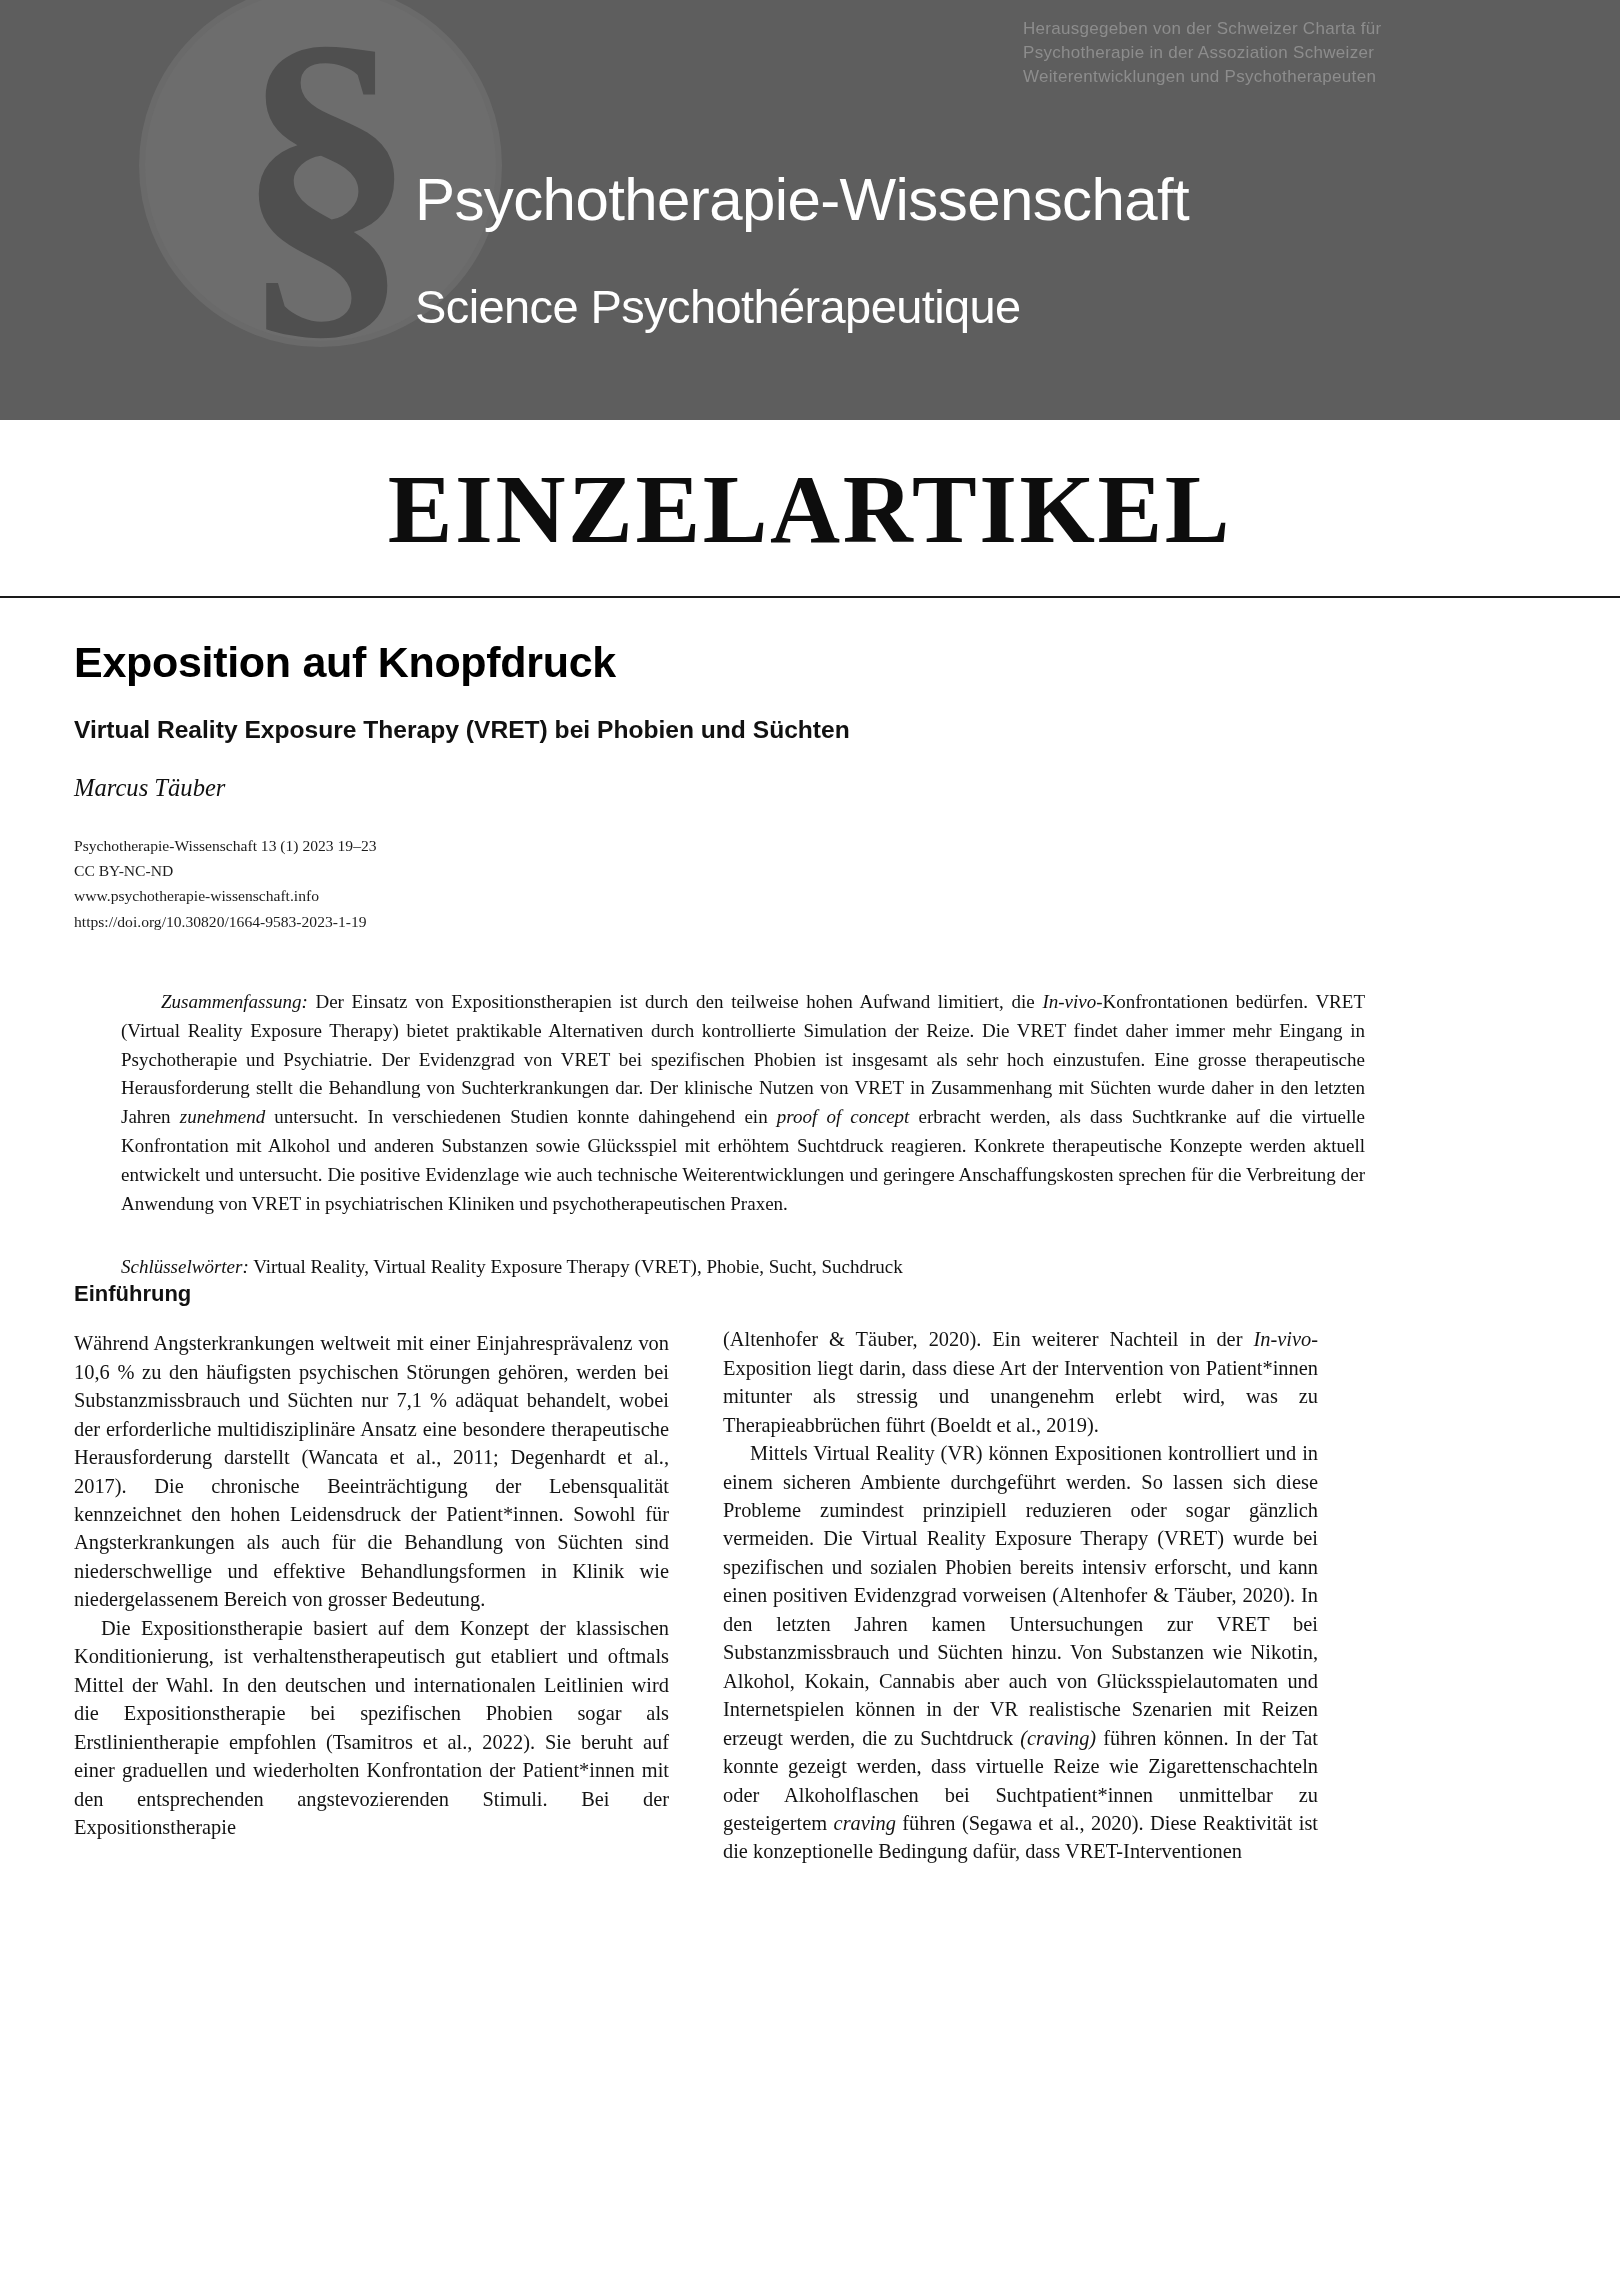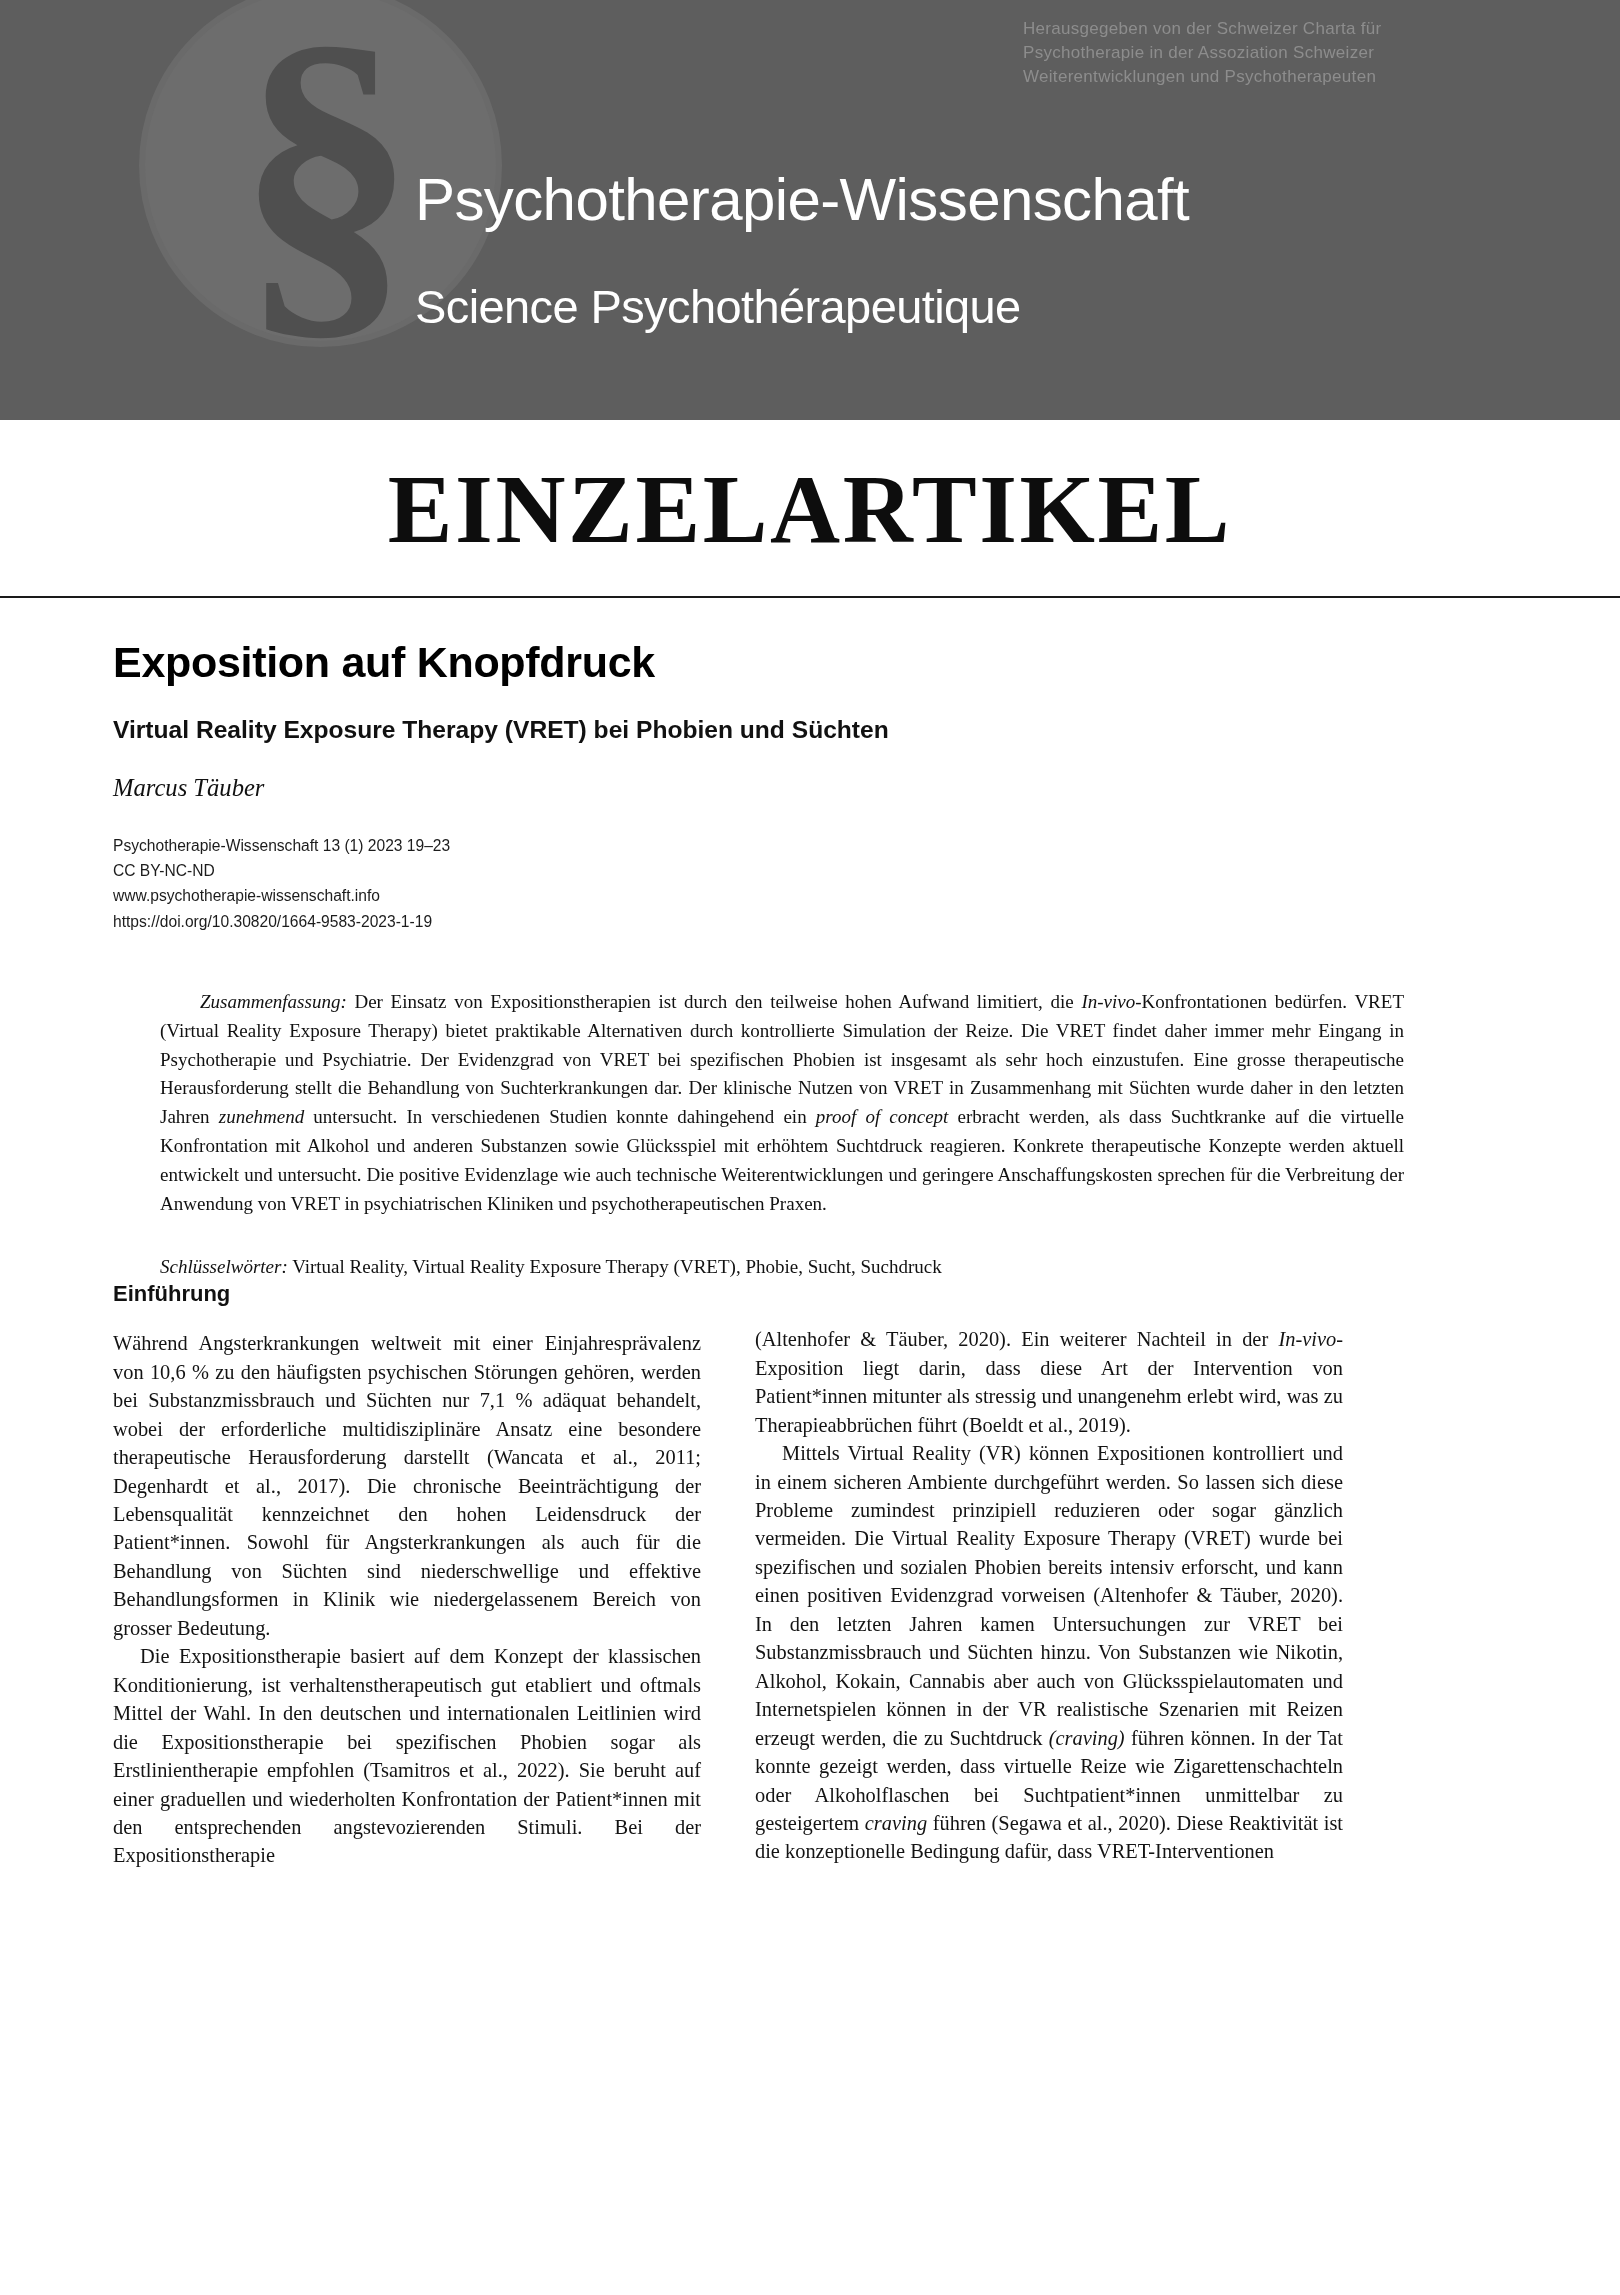--- a/index.html
+++ b/index.html
@@ -106,21 +106,21 @@
     font-weight: 700;
     font-size: 97px;
     letter-spacing: 2.6px;
     color: #0d0d0d;
   }
 
   
   .page-body {
     position: relative;
     width: 1456px;
-    padding: 0 113px;
+    padding: 0 74px;
     box-sizing: border-box;
   }
   .article-title {
     margin-top: 40px;
     font-family: "Liberation Sans", sans-serif;
     font-weight: 700;
     font-size: 43px;
     letter-spacing: -0.3px;
     color: #000000;
   }
@@ -133,21 +133,21 @@
   }
   .article-author {
     margin-top: 30px;
     font-family: "Liberation Serif", serif;
     font-style: italic;
     font-size: 24.6px;
     color: #111111;
   }
   .article-meta {
     margin-top: 31px;
-    font-family: Liberation Sans, sans-serif;
+    font-family: Liberation Serif, serif;
     font-size: 15.6px;
     line-height: 1.62;
     color: #1c1c1c;
   }
   .article-meta div {
     white-space: nowrap;
   }
 
   
   .abstract {

